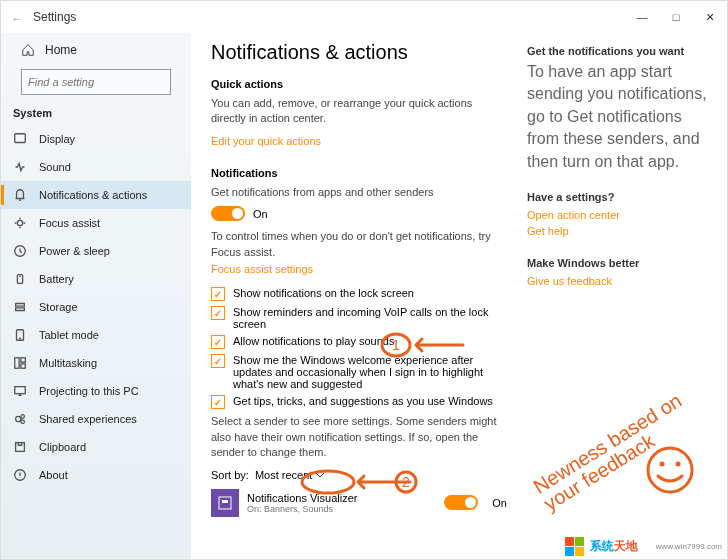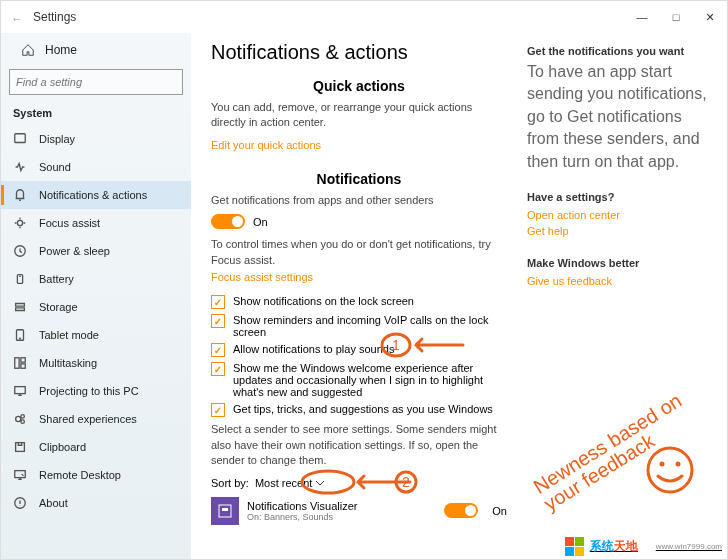--- a/index.html
+++ b/index.html
@@ -6,33 +6,33 @@
 body { background:#fff; width:728px; height:560px; overflow:hidden; position:relative; }
 .window { width:728px; height:560px; display:flex; flex-direction:column; border:1px solid #ddd; position:relative; }
 .titlebar { height:32px; display:flex; align-items:center; padding-left:10px; font-size:12px; color:#333; }
 .titlebar .right { margin-left:auto; display:flex; }
 .titlebar .btn { width:34px; height:32px; display:flex; align-items:center; justify-content:center; font-size:11px; color:#333; }
 .body { flex:1; display:flex; overflow:hidden; position:relative; }
 .sidebar { width:190px; border-right:0; padding:4px 0; overflow-y:auto; position:relative; }
 .sidebar-bg { position:absolute; inset:0; background:linear-gradient(180deg,#e8f0f4 0%,#dce8ee 50%,#d0e0e8 100%); opacity:.5; z-index:-1; }
 .home { display:flex; align-items:center; padding:6px 20px; font-size:12px; color:#222; gap:10px; }
 .home svg { width:14px; height:14px; }
-.search { margin:6px 8px; border:1px solid #999; height:26px; display:flex; align-items:center; padding:0 6px; background:rgba(255,255,255,.5);gap:20px; }
+.search { margin:6px 20px; border:1px solid #999; height:26px; display:flex; align-items:center; padding:0 6px; background:rgba(255,255,255,.5);gap:20px; }
 .search input { border:none; background:transparent; font-size:11px; flex:1; outline:none; font-style:italic; color:#666; }
 .search svg { width:13px; height:13px; color:#666; }
 .section { font-size:11px; font-weight:600; padding:6px 12px; color:#222; }
 .nav-item { display:flex; align-items:center; padding:7px 12px; font-size:11px; color:#222; gap:12px; cursor:pointer; position:relative; }
 .nav-item svg { width:14px; height:14px; stroke:#555; fill:none; stroke-width:1.5; }
 .nav-item.active { background:rgba(0,120,215,.1); }
 .nav-item.active::before { content:""; position:absolute; left:0; top:4px; bottom:4px; width:3px; background:#ff8c00; }
 .content { flex:1; display:flex; padding:8px 20px 0 20px; overflow:hidden; position:relative; }
 .main { flex:1; padding-right:20px; overflow-y:auto; }
 .aside { width:180px; font-size:11px; color:#333; }
 h1 { font-size:20px; font-weight:400; margin-bottom:14px; }
-h2 { font-size:14px; font-weight:600; margin:10px 0 6px;text-align:center; }
+h2 { font-size:11px; font-weight:600; margin:10px 0 6px; }
 p { font-size:11px; color:#444; line-height:1.4; margin:4px 0; }
 .link { color:#ff8c00; font-size:11px; cursor:pointer; display:inline-block; margin:2px 0; }
 .toggle-row { display:flex; align-items:center; gap:8px; margin:6px 0; }
 .toggle { width:34px; height:15px; border-radius:8px; background:#ff8c00; position:relative; }
 .toggle::after { content:""; position:absolute; width:11px; height:11px; background:#fff; border-radius:50%; top:2px; right:2px; }
 .toggle-label { font-size:11px; }
 .check-row { display:flex; align-items:flex-start; gap:8px; margin:5px 0; font-size:11px; }
 .checkbox { width:14px; height:14px; border:1px solid #ff8c00; background:#fff; display:flex; align-items:center; justify-content:center; flex-shrink:0; }
 .checkbox::after { content:"✓"; color:#ff8c00; font-size:10px; font-weight:bold; }
 .sortby { display:flex; align-items:center; gap:6px; font-size:11px; margin:8px 0; }
@@ -40,21 +40,21 @@
 .sender { display:flex; align-items:center; gap:8px; margin:6px 0; }
 .sender-icon { width:28px; height:28px; background:#6b4ba8; display:flex; align-items:center; justify-content:center; }
 .sender-icon svg { width:16px; height:16px; fill:#fff; }
 .sender-text { flex:1; font-size:11px; }
 .sender-sub { font-size:9px; color:#777; }
 .sender .toggle { margin-left:auto; }
 .aside h3 { font-size:11px; font-weight:600; margin:4px 0; }
 .aside p { font-size:16px; color:#666; }
 .aside-block { margin-bottom:18px; }
 .ink { position:absolute; pointer-events:none; z-index:50; }
-.watermark { position:absolute; bottom:4px; right:6px; display:flex; align-items:center; gap:6px; z-index:60;text-decoration:underline; }
+.watermark { position:absolute; bottom:4px; right:6px; display:flex; align-items:center; gap:6px; z-index:60; }
 .watermark .logo { display:grid; grid-template-columns:9px 9px; grid-template-rows:9px 9px; gap:1px; }
 .watermark .logo span:nth-child(1){background:#f25022;} .watermark .logo span:nth-child(2){background:#7fba00;}
 .watermark .logo span:nth-child(3){background:#00a4ef;} .watermark .logo span:nth-child(4){background:#ffb900;}
 .watermark .txt { font-size:12px; font-weight:bold; }
 .watermark .cn { color:#00a4ef; } .watermark .or { color:#f25022; }
 .watermark .url { font-size:8px; color:#888; margin-left:12px; }
 </style>
 </head>
 <body>
 
@@ -161,27 +161,20 @@
               <path d="M8 7l2-1M8 9l2 1"></path>
             </svg>
             <span>Shared experiences</span>
           </div>
           <div class="nav-item">
             <svg viewBox="0 0 16 16">
               <rect x="3" y="3" width="10" height="10"></rect>
               <path d="M6 3v3h4V3"></path>
             </svg>
             <span>Clipboard</span>
-          </div>
-          <div class="nav-item">
-            <svg viewBox="0 0 16 16">
-              <rect x="2" y="3" width="12" height="8"></rect>
-              <path d="M6 13h4M8 11v2M10 7l2 2"></path>
-            </svg>
-            <span>Remote Desktop</span>
           </div>
           <div class="nav-item">
             <svg viewBox="0 0 16 16">
               <circle cx="8" cy="8" r="6"></circle>
               <path d="M8 5v4M8 11v.5"></path>
             </svg>
             <span>About</span>
           </div>
         </div>
     </div>

